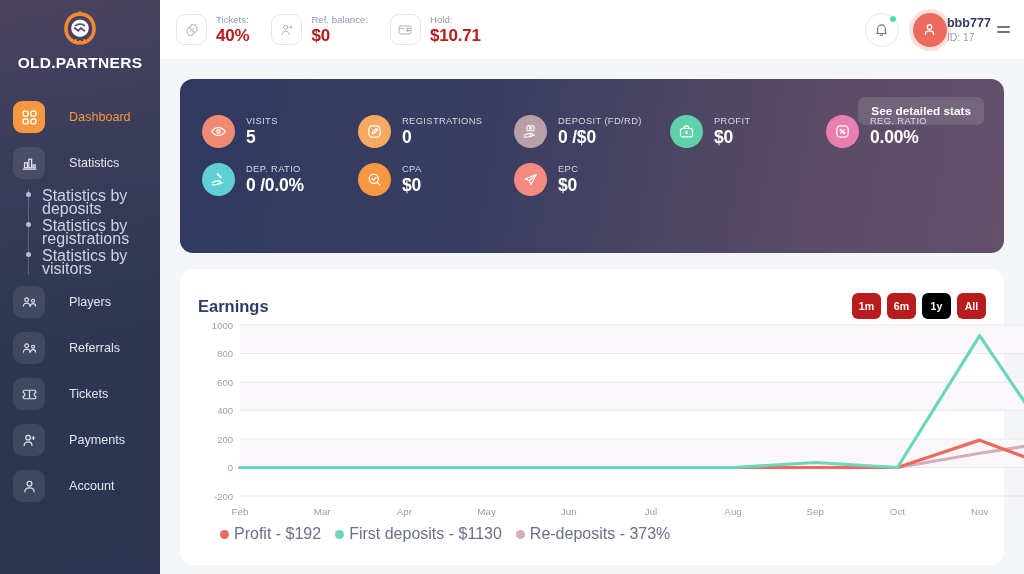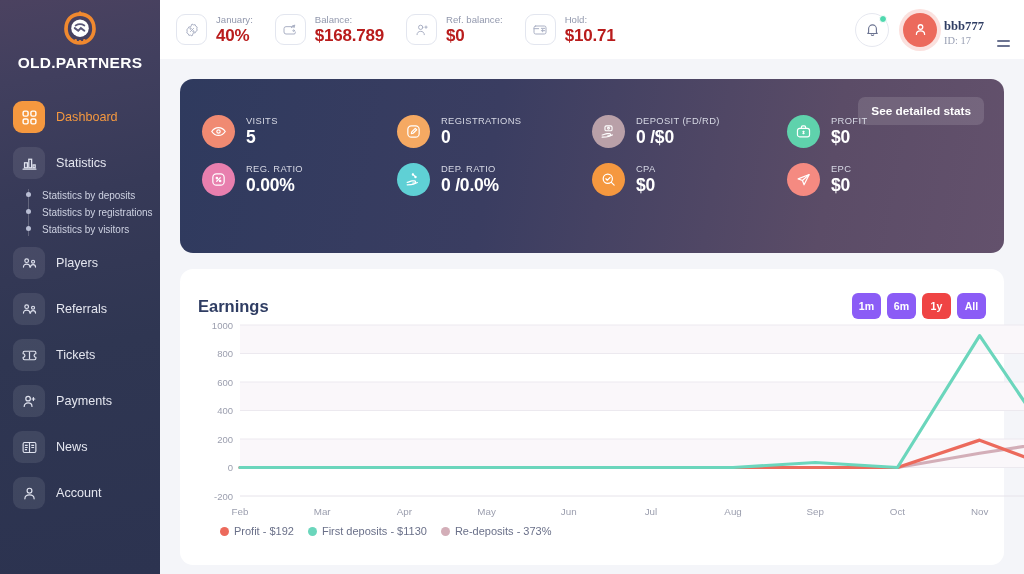--- a/index.html
+++ b/index.html
@@ -20,41 +20,41 @@
     color: #e9eaf2;
   }
   .brand { padding: 8px 0 0 0; text-align: center; }
   .brand-logo { width: 42px; height: 42px; margin: 0 auto; display: block; }
   .brand-name {
     font-size: 15.5px; font-weight: bold; letter-spacing: .3px;
     color: #ffffff; margin-top: 4px; text-align: center;
   }
   .nav { margin-top: 22px; }
   .nav-item {
-    display: flex; align-items: center; gap: 11px;
+    display: flex; align-items: center; gap: 24px;
     padding: 7px 0 7px 13px; cursor: pointer; position: relative;
   }
   .nav-ico {
     width: 32px; height: 32px; flex: 0 0 32px; border-radius: 9px;
     background: rgba(255,255,255,0.09);
     display: flex; align-items: center; justify-content: center;
   }
   .nav-ico svg { width: 17px; height: 17px; display: block; }
   .nav-label { font-size: 12.6px; color: #e4e6ef; white-space: nowrap; }
   .nav-item.active .nav-ico { background: #f5983f; }
   .nav-item.active .nav-ico svg { stroke: #fff; }
   .nav-item.active .nav-label { color: #f5983f; }
 
   .sublist { position: relative; margin: 1px 0 2px 0; padding-left: 29px; }
   .sublist:before {
     content: ""; position: absolute; left: 28px; top: 2px; bottom: 2px;
     width: 1px; background: rgba(255,255,255,0.22);
   }
   .subitem {
-    position: relative; font-size: 10px; line-height: 13px;
+    position: relative; font-size: 16px; line-height: 13px;
     color: #ced2e2; padding: 2px 6px 2px 13px; cursor: pointer;
   }
   .subitem:before {
     content: ""; position: absolute; left: -3.5px; top: 4.5px;
     width: 5px; height: 5px; border-radius: 50%; background: #b9bed4;
   }
 
   
   .main { flex: 1; height: 574px; background: #f4f5f9; position: relative; overflow: hidden; }
 
@@ -74,21 +74,21 @@
   .spacer { flex: 1; }
   .bell {
     width: 34px; height: 34px; border-radius: 50%; border: 1px solid #e6e8f0;
     display: flex; align-items: center; justify-content: center; position: relative;
     margin-right: 14px; cursor: pointer;
   }
   .bell-dot {
     position: absolute; top: 1px; right: 1px; width: 8px; height: 8px;
     border-radius: 50%; background: #4fd8ae; border: 1.5px solid #fff;
   }
-  .avatar-wrap { display: flex; align-items: flex-end; gap: 7px; cursor: pointer; font-family: Liberation Serif, serif; }
+  .avatar-wrap { display: flex; align-items: center; gap: 0; cursor: pointer; }
   .avatar {
     width: 34px; height: 34px; border-radius: 50%; background: #ec6a5c;
     display: flex; align-items: center; justify-content: center;
     box-shadow: 0 0 0 4px rgba(236,106,92,0.20);
   }
   .uname { font-size: 12.6px; font-weight: bold; color: #2f3d63; line-height: 15px; }
   .uid { font-size: 10.4px; color: #9aa0b4; line-height: 13px; }
   .burger { margin-left: 6px; display: flex; flex-direction: column; gap: 3px; cursor: pointer; }
   .burger i { display: block; width: 13px; height: 1.6px; background: #6b7391; border-radius: 1px; }
 
@@ -100,52 +100,52 @@
   }
   .today-head { display: flex; align-items: baseline; gap: 8px; }
   .today-title { font-size: 19px; font-weight: bold; letter-spacing: .1px; }
   .today-date { font-size: 12.6px; color: #e6e7f0; font-weight: 600; }
   .detail-btn {
     position: absolute; right: 20px; top: 18px;
     background: rgba(255,255,255,0.13); color: #fff;
     border: none; border-radius: 7px; font-size: 11.8px; font-weight: 600;
     padding: 7px 13px; cursor: pointer; font-family: "Liberation Sans", sans-serif;
   }
-  .metrics { display: grid; grid-template-columns: 1fr 1fr 1fr 1fr; row-gap: 15px; margin-top: 18px; }
+  .metrics { display: grid; grid-template-columns: 1fr 1fr 1fr 1fr 1fr; row-gap: 15px; margin-top: 18px; }
   .metric { display: flex; align-items: center; gap: 11px; }
   .m-ico {
     width: 33px; height: 33px; flex: 0 0 33px; border-radius: 50%;
     display: flex; align-items: center; justify-content: center;
   }
   .m-ico svg { width: 17px; height: 17px; display: block; }
   .m-lab { font-size: 9.4px; color: #d6d8e4; letter-spacing: .35px; line-height: 12px; }
   .m-val { font-size: 17.5px; font-weight: bold; color: #fff; line-height: 21px; letter-spacing: -.2px; }
 
   
   .earn {
     margin: 16px 20px 0 20px; background: #fff; border-radius: 13px;
     padding: 16px 18px 8px 18px; height: 296px; position: relative;
   }
   .earn-head { display: flex; align-items: center; margin-top: 8px; }
   .earn-title { font-size: 16.5px; font-weight: bold; color: #2f3d63; }
   .ranges { margin-left: auto; display: flex; gap: 6px; }
   .range {
-    width: 29px; height: 26px; border-radius: 6px; background: #8b5cf6;
+    width: 29px; height: 26px; border-radius: 6px; background: #b91c1c;
     color: #fff; font-size: 10.6px; font-weight: 600; border: none; cursor: pointer;
     display: flex; align-items: center; justify-content: center;
     font-family: "Liberation Sans", sans-serif;
   }
-  .range.sel { background: #ef4444; }
+  .range.sel { background: #000000; }
 
   .plot { position: relative; height: 205px; }
   .plot svg { display: block; }
   .legend { display: flex; gap: 14px; align-items: center; padding-left: 22px; margin-top: 1px; }
   .lg { display: flex; align-items: center; gap: 5px; }
   .lg-dot { width: 9px; height: 9px; border-radius: 50%; display: block; }
-  .lg-txt { font-size: 11px; color: #6a7089; }
+  .lg-txt { font-size: 16px; color: #6a7089; }
 </style>
 </head>
 <body>
 
 <div class="app">
 
   <aside class="sidebar">
     <div class="brand">
       <svg class="brand-logo" viewBox="0 0 48 48">
         <path d="M24 3 l4 5 h-8 z" fill="#f0892f"></path>
@@ -231,30 +231,20 @@
         <span class="nav-ico">
           <svg viewBox="0 0 24 24" fill="none" stroke="#dfe2ee" stroke-width="1.7" stroke-linecap="round">
             <circle cx="10" cy="8" r="3.2"></circle>
               <path d="M4.5 19c0-3.2 2.5-5 5.5-5s5.5 1.8 5.5 5"></path>
             <path d="M17.5 6.5v4M15.5 8.5h4"></path>
           </svg>
         </span>
         <span class="nav-label">Payments</span>
       </div>
 
-      <div class="nav-item">
-        <span class="nav-ico">
-          <svg viewBox="0 0 24 24" fill="none" stroke="#dfe2ee" stroke-width="1.6" stroke-linejoin="round">
-            <rect x="3" y="5" width="18" height="14" rx="2"></rect>
-              <path d="M12 5v14"></path>
-            <path d="M5.5 9h4M5.5 12h4M5.5 15h3M14.5 9h4M14.5 12h4"></path>
-          </svg>
-        </span>
-        <span class="nav-label">News</span>
-      </div>
 
       <div class="nav-item">
         <span class="nav-ico">
           <svg viewBox="0 0 24 24" fill="none" stroke="#dfe2ee" stroke-width="1.7" stroke-linecap="round">
             <circle cx="12" cy="8" r="3.4"></circle>
               <path d="M5.5 19.5c0-3.4 2.9-5.5 6.5-5.5s6.5 2.1 6.5 5.5"></path>
           </svg>
         </span>
         <span class="nav-label">Account</span>
       </div>
@@ -269,38 +259,25 @@
       <div class="kpi">
         <span class="kpi-ico">
           <svg viewBox="0 0 24 24" fill="none" stroke="#aab0c4" stroke-width="1.5">
             <path d="M12 3l2.2 1.3 2.5-.3 1 2.3 2.1 1.4-.6 2.5.6 2.5-2.1 1.4-1 2.3-2.5-.3L12 21l-2.2-1.3-2.5.3-1-2.3-2.1-1.4.6-2.5-.6-2.5L6.3 9.6l1-2.3 2.5.3z"></path>
             <path d="M9.7 14.3l4.6-4.6" stroke-linecap="round"></path>
               <circle cx="9.9" cy="10" r="1"></circle>
               <circle cx="14.1" cy="14" r="1"></circle>
           </svg>
         </span>
         <span>
-          <span class="kpi-lab" style="display:block">January:</span>
+          <span class="kpi-lab" style="display:block">Tickets:</span>
           <span class="kpi-val" style="display:block">40%</span>
         </span>
       </div>
 
-      <div class="kpi">
-        <span class="kpi-ico">
-          <svg viewBox="0 0 24 24" fill="none" stroke="#aab0c4" stroke-width="1.5" stroke-linecap="round" stroke-linejoin="round">
-            <path d="M18 7H6a3 3 0 00-3 3v5a3 3 0 003 3h12a2 2 0 002-2v-1"></path>
-            <path d="M14 8.5l5-3.5M19 5l-1 3.5M19 5l-3.2.7"></path>
-              <circle cx="17.5" cy="13" r="1.2"></circle>
-          </svg>
-        </span>
-        <span>
-          <span class="kpi-lab" style="display:block">Balance:</span>
-          <span class="kpi-val" style="display:block">$168.789</span>
-        </span>
-      </div>
 
       <div class="kpi">
         <span class="kpi-ico">
           <svg viewBox="0 0 24 24" fill="none" stroke="#aab0c4" stroke-width="1.5" stroke-linecap="round">
             <circle cx="10" cy="8" r="3.2"></circle>
               <path d="M4.5 19c0-3.2 2.5-5 5.5-5s5.5 1.8 5.5 5"></path>
             <path d="M18 6v3.5M16.3 7.7h3.4"></path>
           </svg>
         </span>
         <span>

